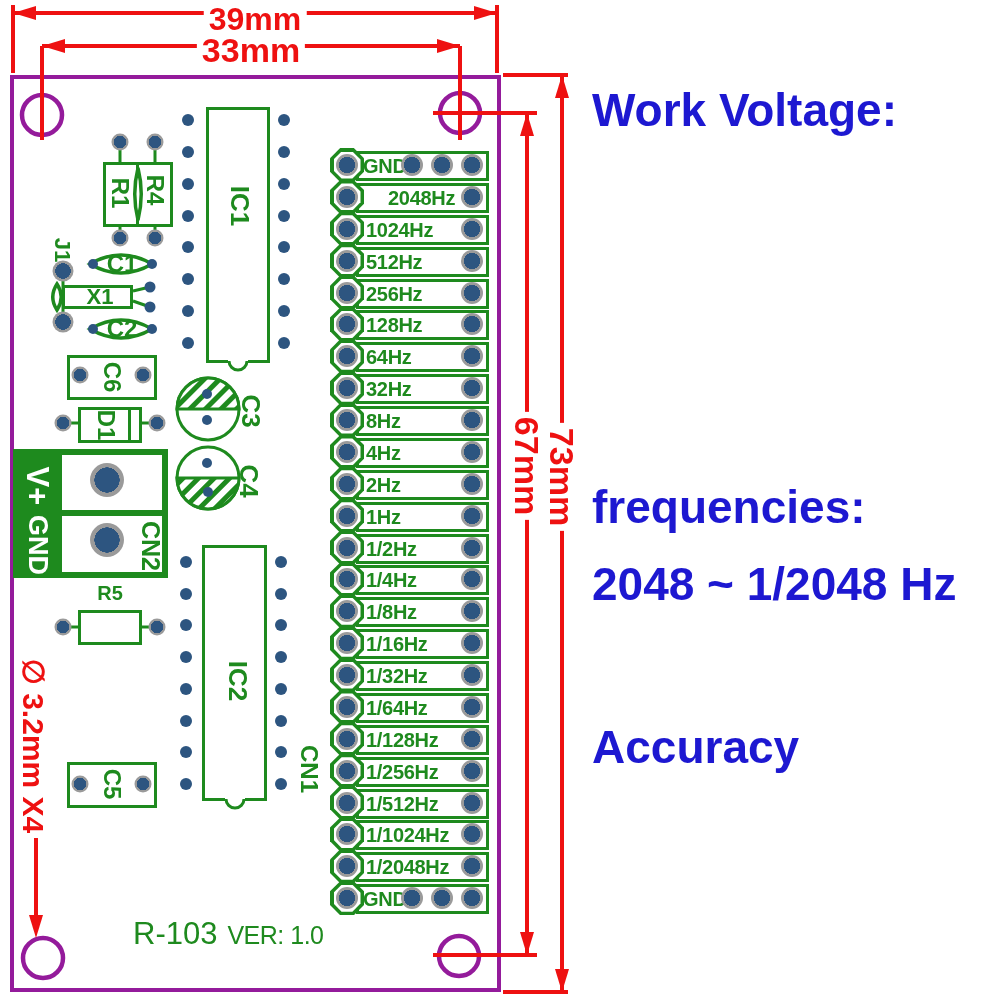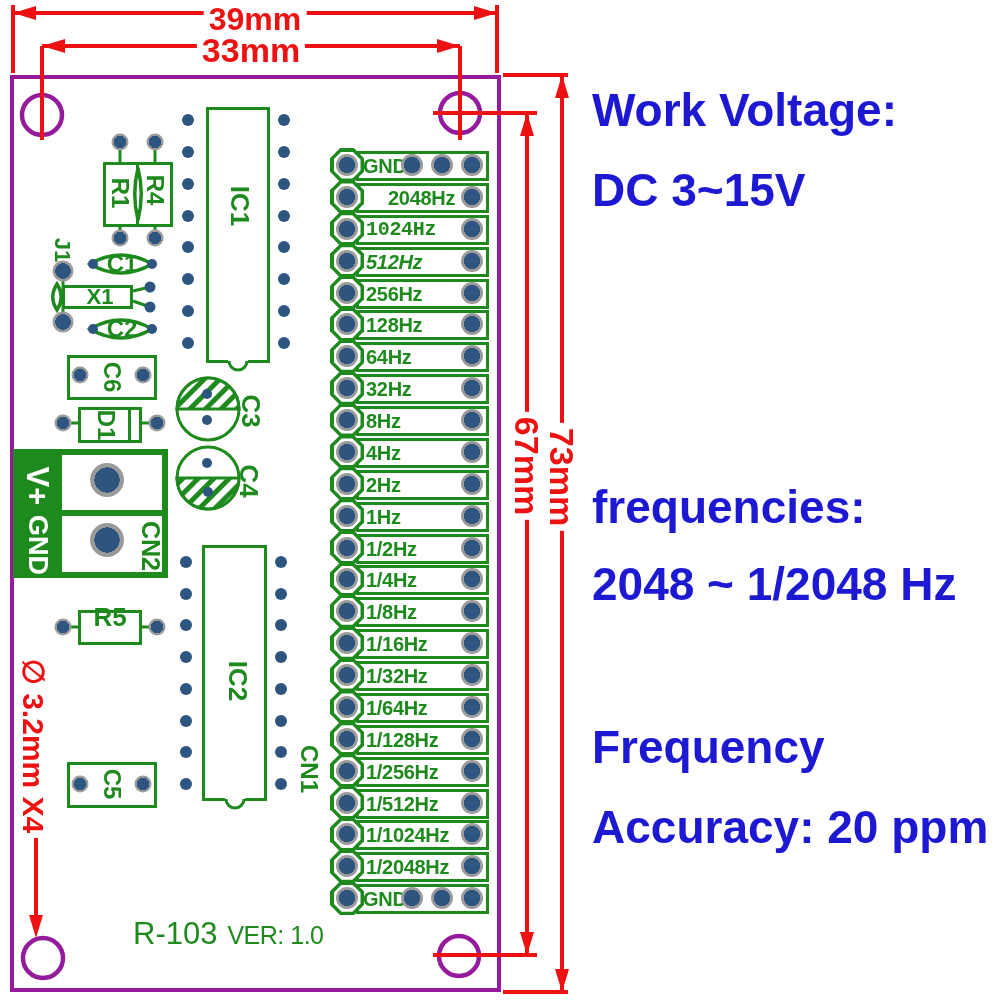--- a/index.html
+++ b/index.html
@@ -73,21 +73,21 @@
   <div class="glabel rot z3" style="left:249px;top:481px;font-size:26px;">C4</div>
 
   <div class="abs z1" style="left:13px;top:449px;width:155px;height:129px;background:var(--green);"></div>
   <div class="abs z1" style="left:62px;top:455px;width:100px;height:55px;background:#fff;"></div>
   <div class="abs z1" style="left:62px;top:516px;width:100px;height:56px;background:#fff;"></div>
   <div class="wlabel z2" style="left:37px;top:486px;font-size:31px;">V+</div>
   <div class="wlabel z2" style="left:37px;top:545px;font-size:27px;">GND</div>
   <div class="glabel rot z2" style="left:150px;top:546px;font-size:25px;">CN2</div>
 
   <div class="grect z1" style="left:78px;top:610px;width:64px;height:35px;"></div>
-  <div class="glabel z2" style="left:110px;top:617px;font-size:26px;">R5</div>
+  <div class="glabel z2" style="left:110px;top:593px;font-size:20px;">R5</div>
 
   <div class="grect z1" style="left:67px;top:762px;width:90px;height:46px;"></div>
   <div class="glabel rot z2" style="left:112px;top:784px;font-size:24px;">C5</div>
 
   <div class="glabel rot z2" style="left:309px;top:769px;font-size:24px;">CN1</div>
 
   <div class="abs z2" style="left:133px;top:916px;color:var(--green);white-space:nowrap;display:flex;align-items:baseline;gap:10px;">
     <span style="font-size:31px;">R-103</span>
       <span style="font-size:25px;letter-spacing:-0.5px;">VER: 1.0</span>
   </div>
@@ -171,29 +171,29 @@
         <div class="pad" style="left: 113px; top: 11px; width: 22px; height: 22px;"></div>
       </div>
       <div class="prow" style="top: 182.875px;">
         <div class="oct" style="left: -12px; top: 11px;">
           <div class="octin"></div>
         </div>
         <div class="pad" style="left: -12px; top: 11px; width: 22px; height: 22px;"></div>
         <div class="plabel" style="left: 7px; margin-left: 22px;">2048Hz</div>
         <div class="pad" style="left: 113px; top: 11px; width: 22px; height: 22px;"></div>
       </div>
-      <div class="prow" style="top: 214.75px; font-family: Liberation Mono, monospace;">
+      <div class="prow" style="top: 214.75px;">
         <div class="oct" style="left: -12px; top: 11px;">
           <div class="octin"></div>
         </div>
         <div class="pad" style="left: -12px; top: 11px; width: 22px; height: 22px;"></div>
         <div class="plabel" style="left: 7px;">1024Hz</div>
         <div class="pad" style="left: 113px; top: 11px; width: 22px; height: 22px;"></div>
       </div>
-      <div class="prow" style="top: 246.625px; font-style: italic;">
+      <div class="prow" style="top: 246.625px;">
         <div class="oct" style="left: -12px; top: 11px;">
           <div class="octin"></div>
         </div>
         <div class="pad" style="left: -12px; top: 11px; width: 22px; height: 22px;"></div>
         <div class="plabel" style="left: 7px;">512Hz</div>
         <div class="pad" style="left: 113px; top: 11px; width: 22px; height: 22px;"></div>
       </div>
       <div class="prow" style="top: 278.5px;">
         <div class="oct" style="left: -12px; top: 11px;">
           <div class="octin"></div>
@@ -419,18 +419,16 @@
       <div class="pad" style="left: 107px; top: 540px; width: 34px; height: 34px;"></div>
     </div>
 
   <div class="redtext z4" style="left:255px;top:19px;font-size:32px;">39mm</div>
   <div class="redtext z4" style="left:251px;top:50px;font-size:34px;">33mm</div>
   <div class="redtext rot z4" style="left:562px;top:477px;font-size:34px;">73mm</div>
   <div class="redtext rot z4" style="left:527px;top:466px;font-size:34px;">67mm</div>
   <div class="redtext rot z4" style="left:33px;top:746px;font-size:30px;background:none;">∅ 3.2mm X4</div>
 
   <div class="bluetext z4" style="left:592px;top:87px;">Work Voltage:</div>
-  <div class="bluetext z4" style="left:592px;top:167px;">DC 3~15V</div>
   <div class="bluetext z4" style="left:592px;top:484px;">frequencies:</div>
   <div class="bluetext z4" style="left:592px;top:561px;">2048 ~ 1/2048 Hz</div>
-  <div class="bluetext z4" style="left:592px;top:724px;">Frequency</div>
-  <div class="bluetext z4" style="left:592px;top:804px;">Accuracy: 20 ppm</div>
+  <div class="bluetext z4" style="left:592px;top:724px;">Accuracy</div>
 </div>
 
 </body></html>

